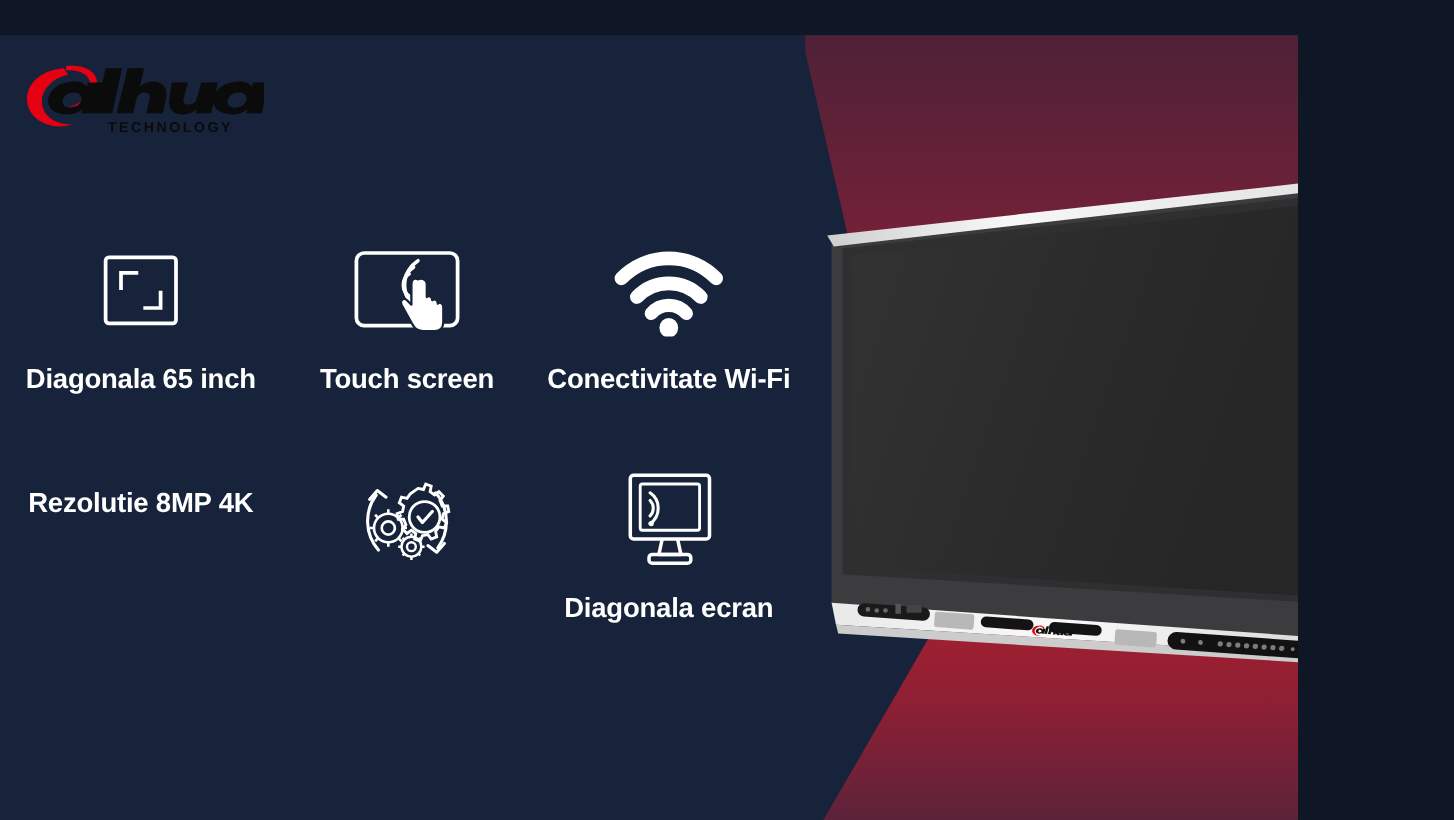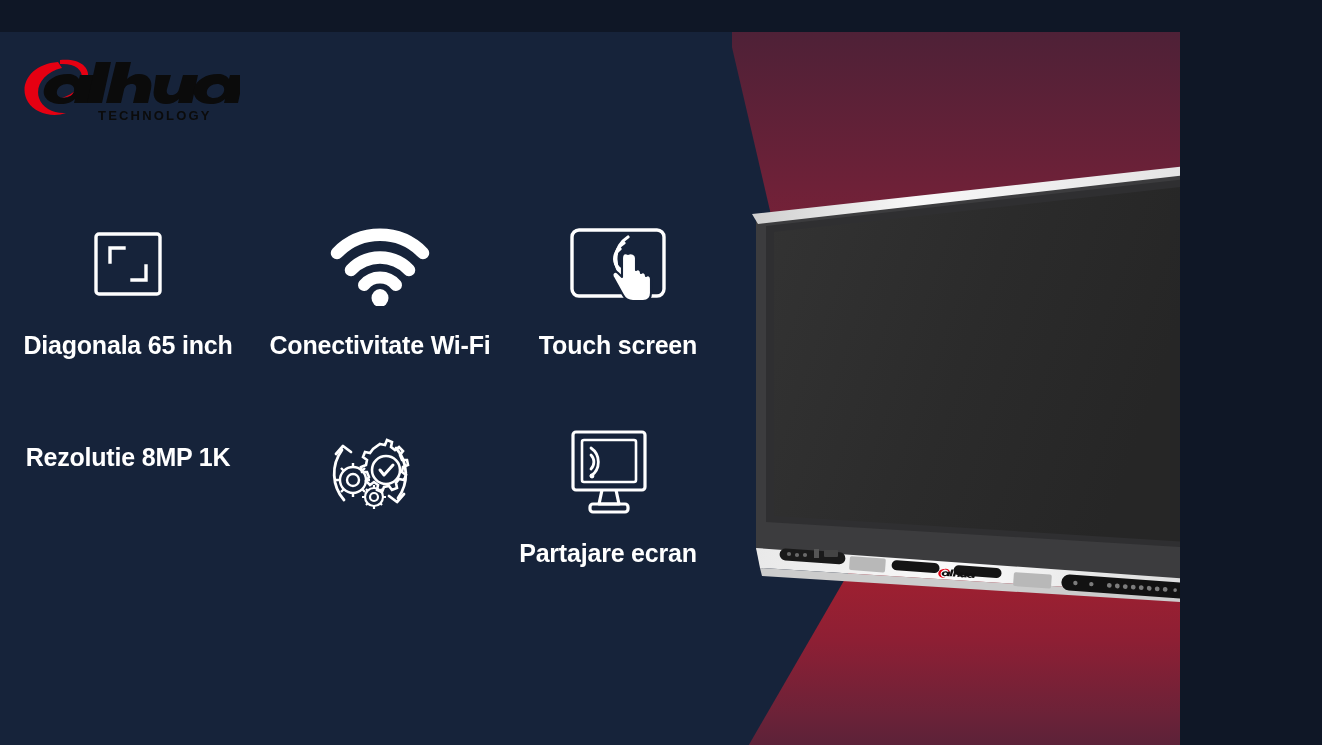--- a/index.html
+++ b/index.html
@@ -176,54 +176,54 @@
         <div class="feature-icon">
           <svg width="96" height="80" viewBox="0 0 96 80">
             <rect x="16" y="8" width="64" height="60" rx="3" fill="none" stroke="#ffffff" stroke-width="3.4"></rect>
             <polyline points="30,36 30,22 44,22" fill="none" stroke="#ffffff" stroke-width="3.4" stroke-linecap="square"></polyline>
             <polyline points="66,40 66,54 52,54" fill="none" stroke="#ffffff" stroke-width="3.4" stroke-linecap="square"></polyline>
           </svg>
         </div>
         <div class="feature-label">Diagonala 65 inch</div>
       </div>
 
+      <div class="feature col-b">
+        <div class="feature-icon">
+          <svg width="110" height="82" viewBox="0 0 110 82">
+            <rect x="9" y="5" width="92" height="66" rx="7" fill="none" stroke="#ffffff" stroke-width="3.4"></rect>
+
+            <path d="M57 44 A12 12 0 0 1 57 24" fill="none" stroke="#ffffff" stroke-width="3.2" stroke-linecap="round"></path>
+            <path d="M61 50 A19 19 0 0 1 61 18" fill="none" stroke="#ffffff" stroke-width="3.2" stroke-linecap="round"></path>
+            <path d="M65 56 A26 26 0 0 1 65 12" fill="none" stroke="#ffffff" stroke-width="3.2" stroke-linecap="round"></path>
+
+            <path d="M59 33 L59 52 L55 48 C52 45 48 48 50 52 L60 70 C62 74 66 76 70 76 L80 76
+                     C85 76 88 73 88 68 L88 54 C88 51 85 49 83 51 C83 48 80 46 78 48
+                     C78 45 75 43 73 45 L73 33 C73 29 68 27 65 29 C62 27 59 29 59 33 Z" fill="#ffffff" stroke="#16233a" stroke-width="2.1" stroke-linejoin="round"></path>
+          </svg>
+        </div>
+        <div class="feature-label">Touch screen</div>
+      </div>
+
       <div class="feature col-c">
         <div class="feature-icon">
           <svg width="100" height="80" viewBox="0 0 100 80">
             <path d="M7 27 A60 60 0 0 1 93 27" fill="none" stroke="#ffffff" stroke-width="12.5" stroke-linecap="round"></path>
             <path d="M21 44 A40 40 0 0 1 79 44" fill="none" stroke="#ffffff" stroke-width="12.5" stroke-linecap="round"></path>
             <path d="M34 59 A21 21 0 0 1 66 59" fill="none" stroke="#ffffff" stroke-width="12" stroke-linecap="round"></path>
             <ellipse cx="50" cy="72" rx="8.5" ry="9" fill="#ffffff"></ellipse>
           </svg>
         </div>
         <div class="feature-label">Conectivitate Wi-Fi</div>
       </div>
-
-      <div class="feature col-b">
-        <div class="feature-icon">
-          <svg width="110" height="82" viewBox="0 0 110 82">
-            <rect x="9" y="5" width="92" height="66" rx="7" fill="none" stroke="#ffffff" stroke-width="3.4"></rect>
-
-            <path d="M57 44 A12 12 0 0 1 57 24" fill="none" stroke="#ffffff" stroke-width="3.2" stroke-linecap="round"></path>
-            <path d="M61 50 A19 19 0 0 1 61 18" fill="none" stroke="#ffffff" stroke-width="3.2" stroke-linecap="round"></path>
-            <path d="M65 56 A26 26 0 0 1 65 12" fill="none" stroke="#ffffff" stroke-width="3.2" stroke-linecap="round"></path>
-
-            <path d="M59 33 L59 52 L55 48 C52 45 48 48 50 52 L60 70 C62 74 66 76 70 76 L80 76
-                     C85 76 88 73 88 68 L88 54 C88 51 85 49 83 51 C83 48 80 46 78 48
-                     C78 45 75 43 73 45 L73 33 C73 29 68 27 65 29 C62 27 59 29 59 33 Z" fill="#ffffff" stroke="#16233a" stroke-width="2.1" stroke-linejoin="round"></path>
-          </svg>
-        </div>
-        <div class="feature-label">Touch screen</div>
-      </div>
     </div>
 
     <div class="feature-row row-2">
 
       <div class="feature col-a">
-        <div class="feature-label">Rezolutie 8MP 1K</div>
+        <div class="feature-label">Rezolutie 8MP 4K</div>
       </div>
 
       <div class="feature col-b">
         <div class="feature-icon">
           <svg width="104" height="100" viewBox="0 0 104 100">
 
             <path d="M24 26 A40 40 0 0 0 26 76" fill="none" stroke="#ffffff" stroke-width="2.8" stroke-linecap="round"></path>
             <polyline points="18,30 25,22 33,28" fill="none" stroke="#ffffff" stroke-width="2.8" stroke-linecap="round" stroke-linejoin="round"></polyline>
             <path d="M80 74 A40 40 0 0 0 78 24" fill="none" stroke="#ffffff" stroke-width="2.8" stroke-linecap="round"></path>
             <polyline points="86,70 79,78 71,72" fill="none" stroke="#ffffff" stroke-width="2.8" stroke-linecap="round" stroke-linejoin="round"></polyline>
@@ -258,21 +258,21 @@
             <rect x="24" y="14" width="54" height="42" rx="2" fill="none" stroke="#ffffff" stroke-width="2.6"></rect>
 
             <path d="M33 50 A17 17 0 0 0 33 22" fill="none" stroke="#ffffff" stroke-width="2.8" stroke-linecap="round"></path>
             <path d="M33 43 A10 10 0 0 0 33 29" fill="none" stroke="#ffffff" stroke-width="2.8" stroke-linecap="round"></path>
             <circle cx="34" cy="50" r="2.4" fill="#ffffff"></circle>
 
             <path d="M44 64 L41 78 L61 78 L58 64" fill="none" stroke="#ffffff" stroke-width="3.2" stroke-linejoin="round"></path>
             <rect x="32" y="78" width="38" height="8" rx="3" fill="none" stroke="#ffffff" stroke-width="3.2"></rect>
           </svg>
         </div>
-        <div class="feature-label">Partajare ecran</div>
+        <div class="feature-label">Diagonala ecran</div>
       </div>
     </div>
   </div>
 
   <div class="device">
     <svg width="480" height="470" viewBox="0 0 480 470">
       <defs>
         <linearGradient id="gScreen" x1="0" y1="0" x2="1" y2="0.3">
           <stop offset="0%" stop-color="#333333"></stop>
           <stop offset="55%" stop-color="#2b2b2b"></stop>

